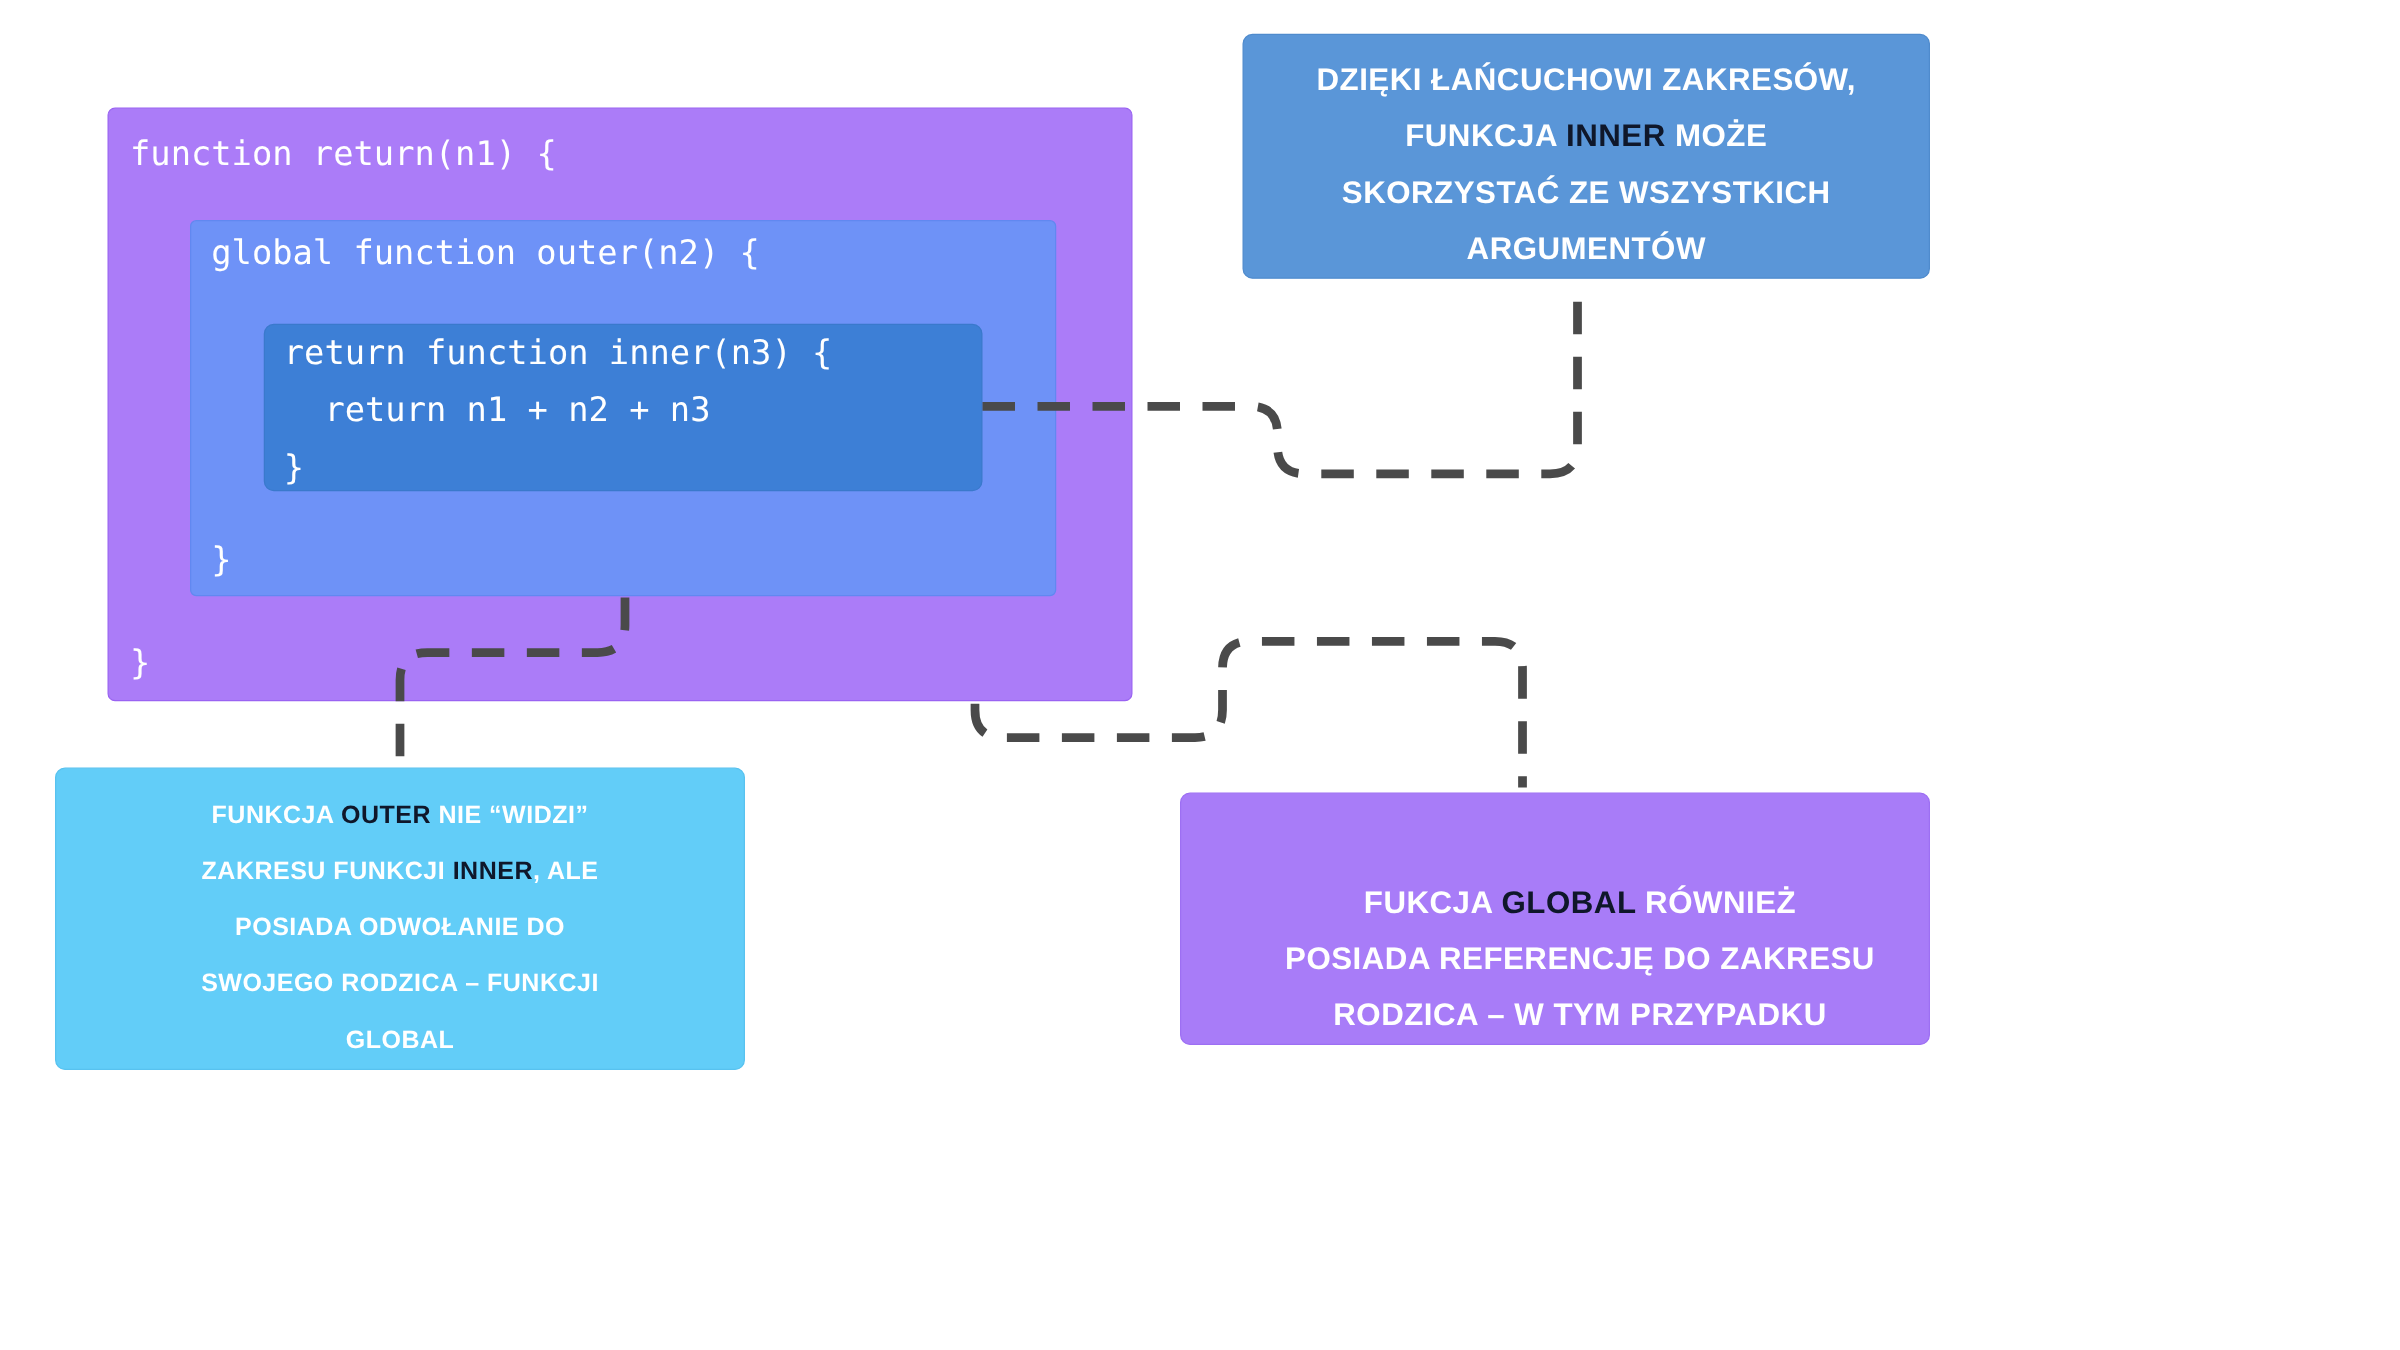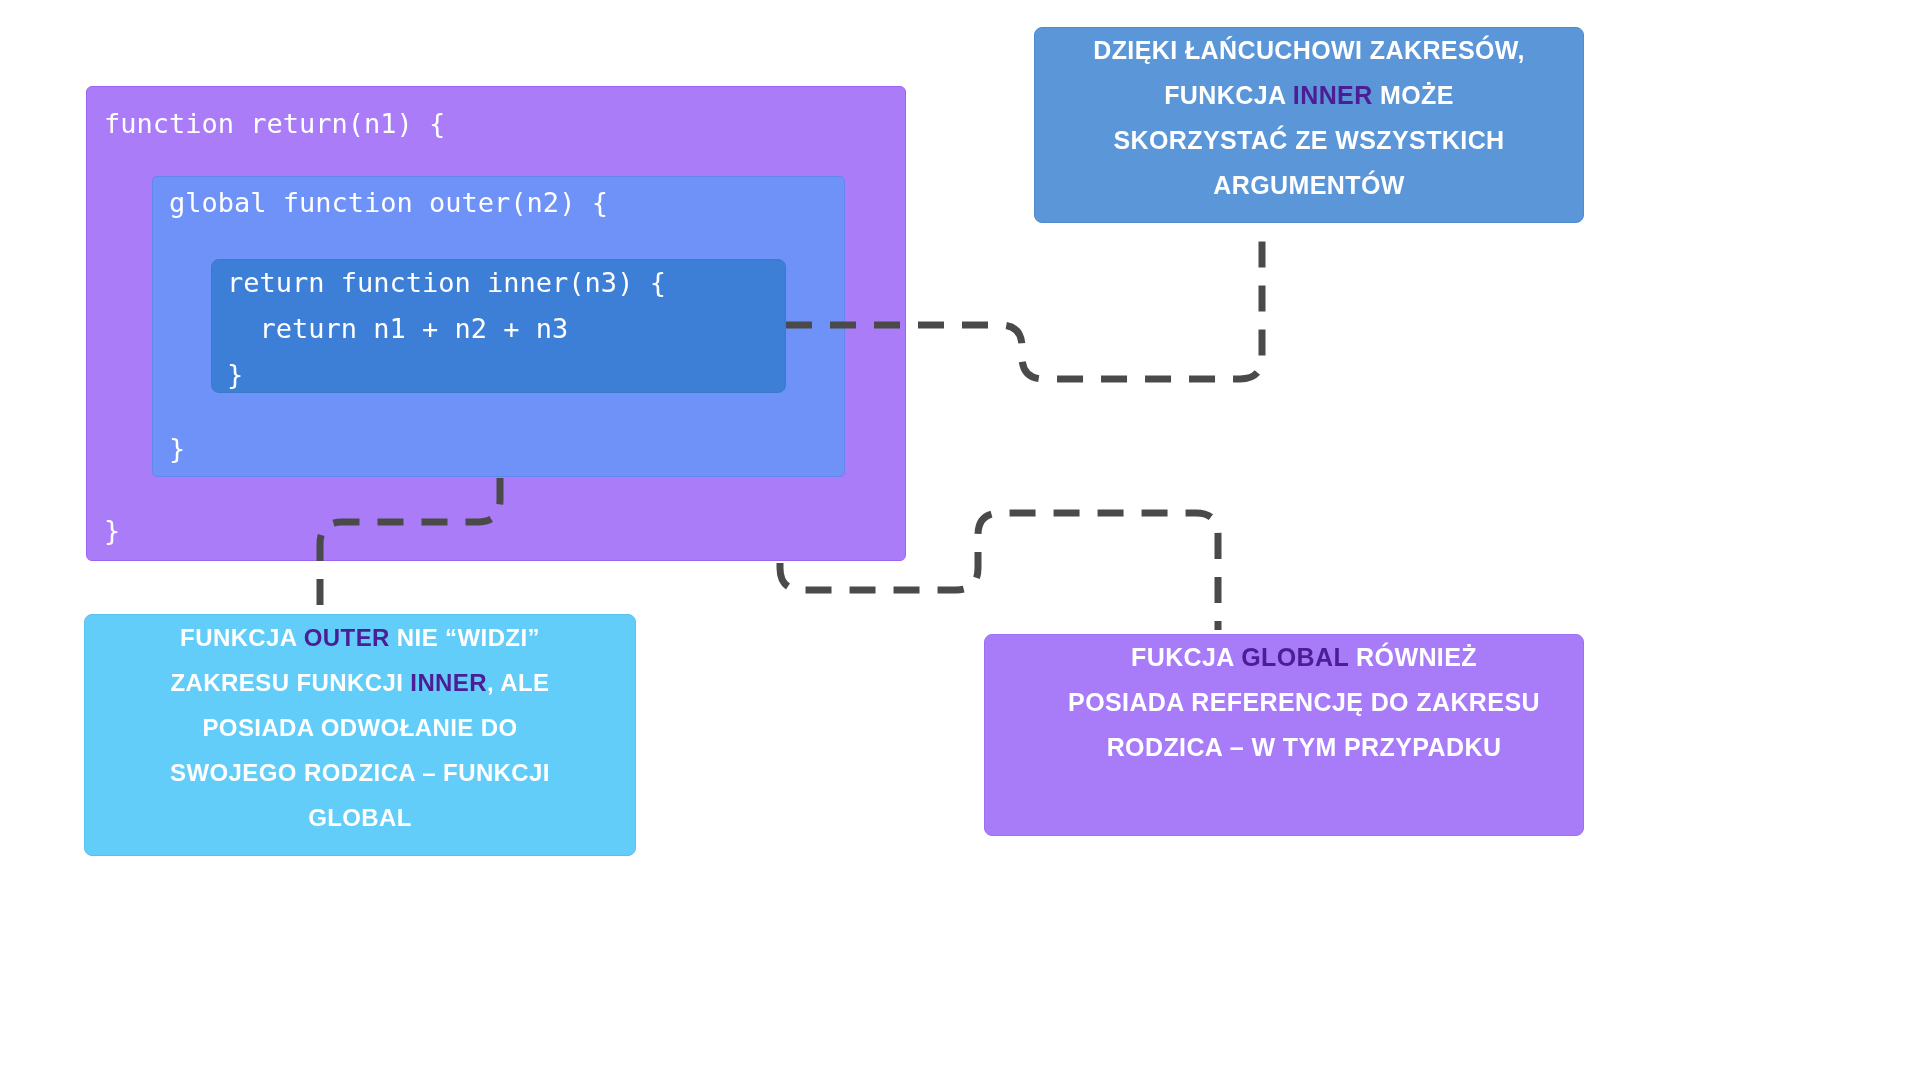--- a/index.html
+++ b/index.html
@@ -76,32 +76,31 @@
     position: absolute;
     box-sizing: border-box;
     border-radius: 8px;
     color: #ffffff;
     font-family: "Liberation Sans", sans-serif;
     font-weight: bold;
     text-align: center;
     text-transform: uppercase;
     letter-spacing: 0.4px;
     display: flex;
-    align-items: flex-start;
+    align-items: flex-end;
     justify-content: center;
-    margin-left: 40px;
   }
   .callout .txt {
     display: block;
     width: 100%;
     padding: 0 14px;
     box-sizing: border-box;
   }
   .callout b {
-    color: #4c1d95;
+    color: #0f172a;
     font-weight: bold;
   }
 
   .callout-chain {
     left: 994px;
     top: 27px;
     width: 550px;
     height: 196px;
     background: #5a96d8;
     border: 1px solid #4f8bcd;
@@ -109,21 +108,21 @@
     line-height: 45px;
   }
 
   .callout-outer {
     left: 44px;
     top: 614px;
     width: 552px;
     height: 242px;
     background: #62cdf8;
     border: 1px solid #58c2ef;
-    font-size: 24px;
+    font-size: 20px;
     line-height: 45px;
   }
 
   .callout-global {
     left: 944px;
     top: 634px;
     width: 600px;
     height: 202px;
     background: #a87cf8;
     border: 1px solid #9d6ff3;

